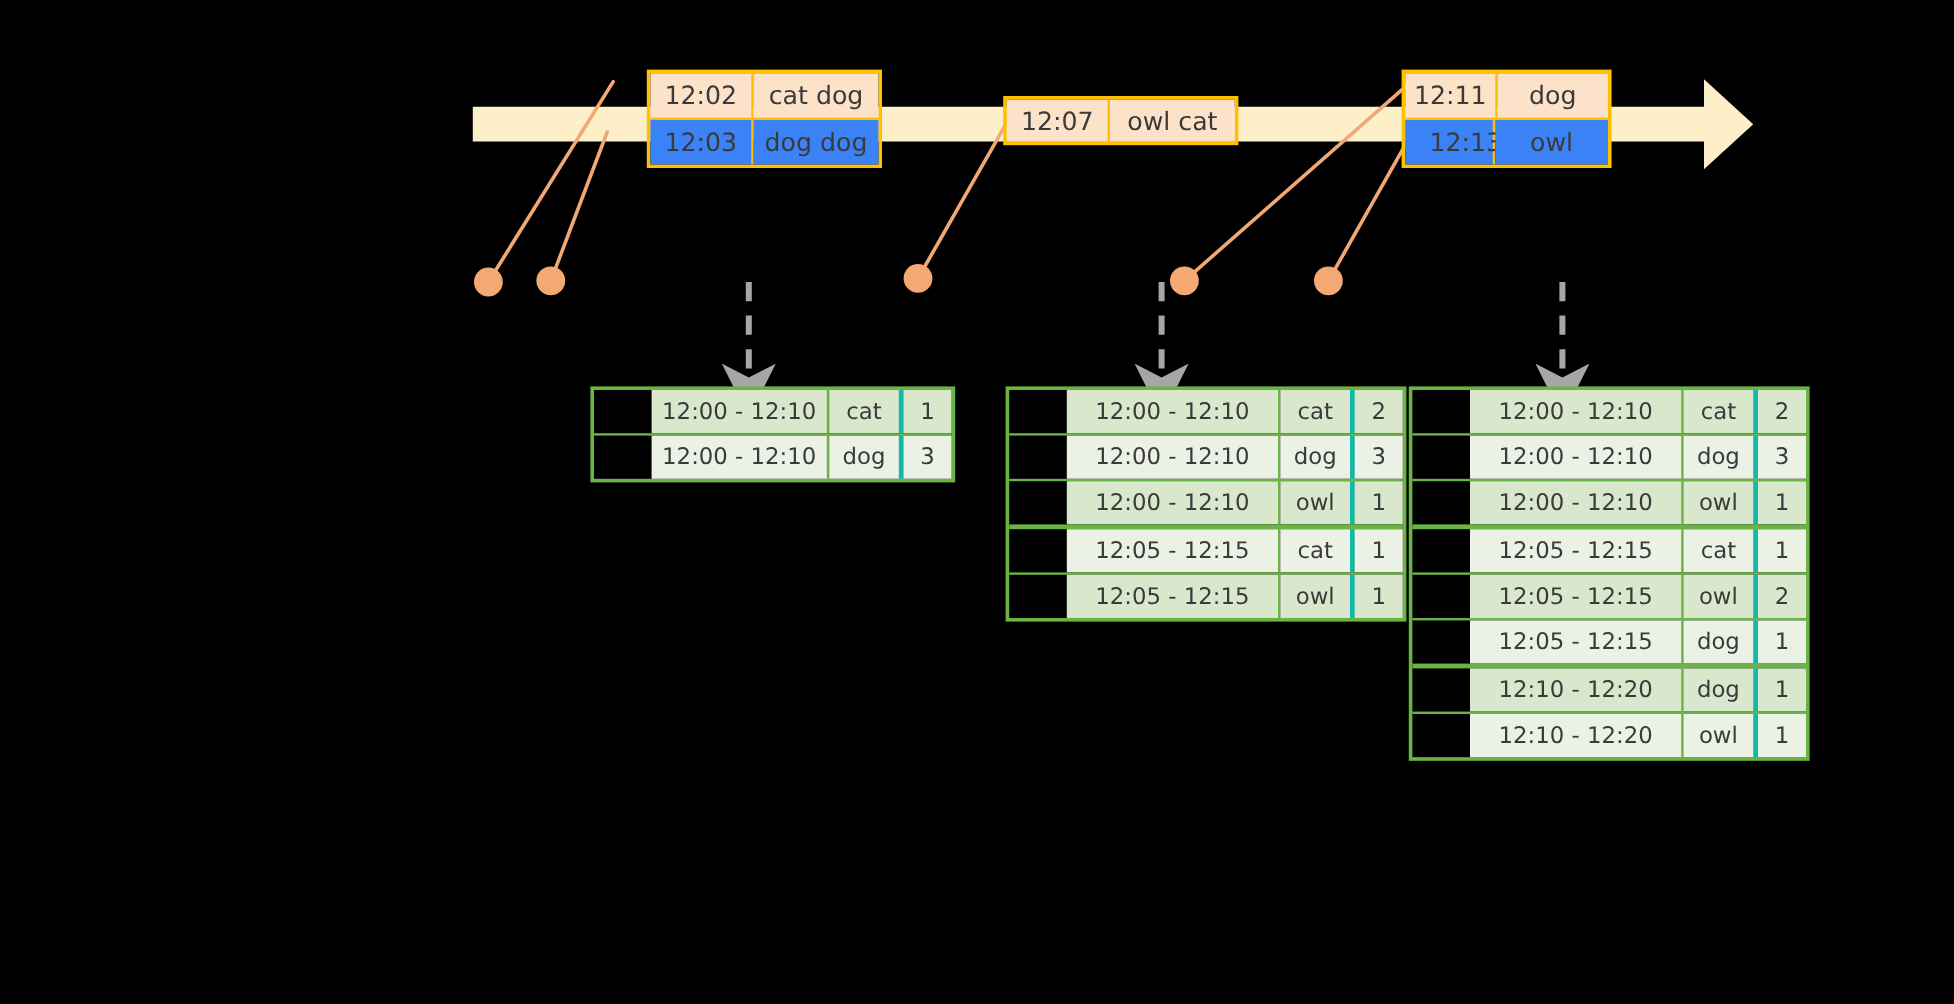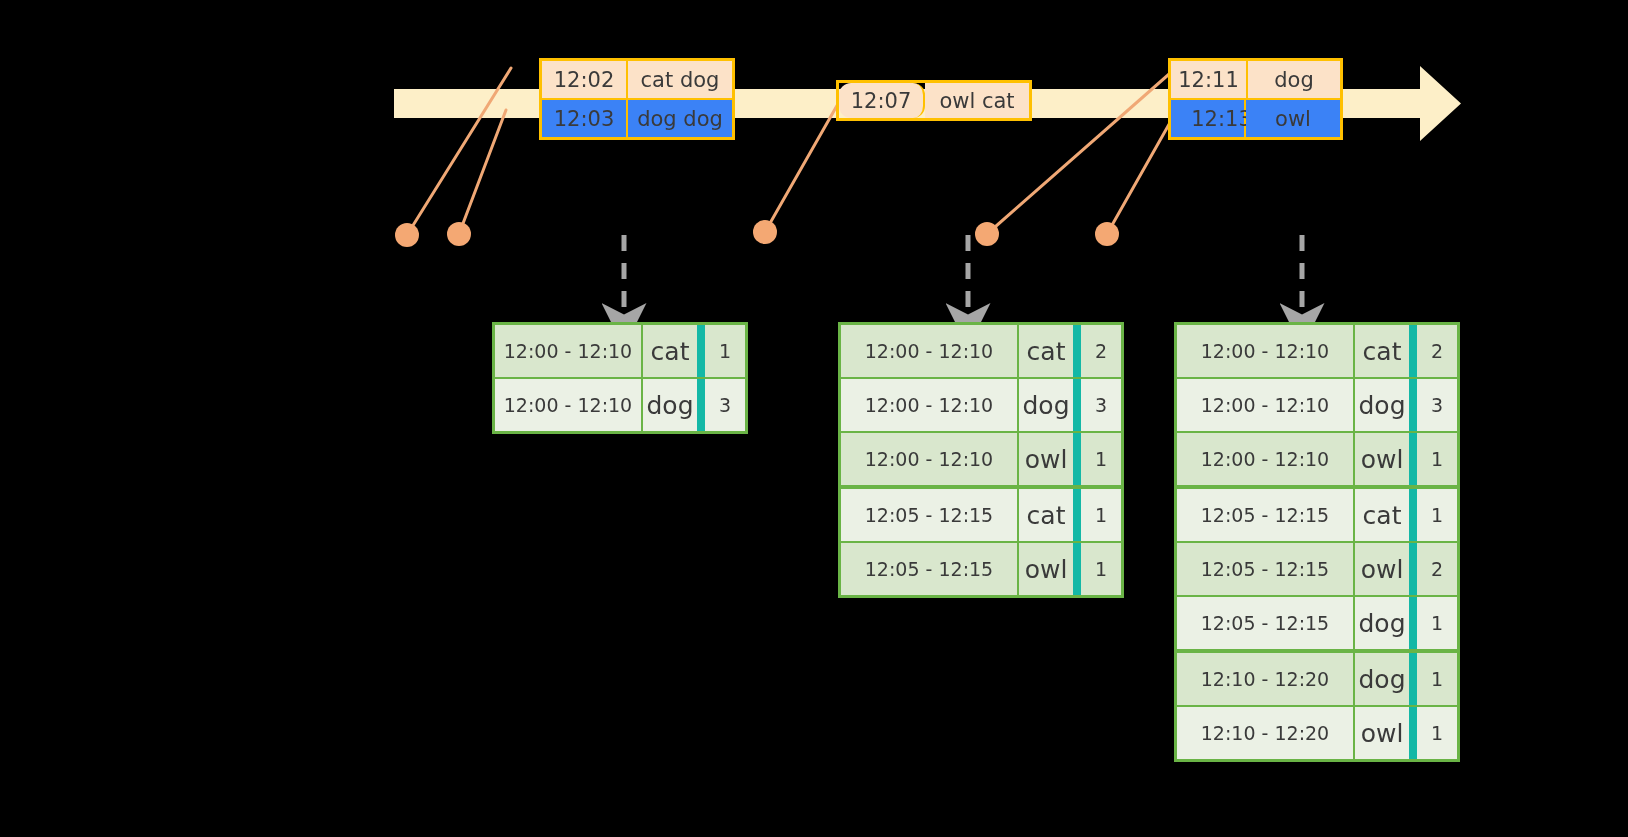--- a/index.html
+++ b/index.html
@@ -71,21 +71,22 @@
     position: absolute;
     border: 3px solid #6AB446;
     box-sizing: border-box;
     display: flex;
     flex-direction: column;
     z-index: 4;
   }
   .res-row {
     display: flex;
     flex-direction: row;
-    height: 52px;
+    height: 36px;
+    padding-left: 48px;
   }
   .res-row + .res-row {
     border-top: 2px solid #6AB446;
   }
   .res-row.group-end + .res-row {
     border-top: 4px solid #6AB446;
   }
   .res-window {
     display: flex;
     align-items: center;
@@ -93,23 +94,23 @@
     font-size: 19px;
     color: #3a3a3a;
     border-right: 2px solid #6AB446;
     box-sizing: border-box;
   }
   .res-key {
     width: 62px;
     display: flex;
     align-items: center;
     justify-content: center;
-    font-size: 25px;
-    color: #3a3a3a;
-    border-right: 8px solid #14b8a6;
+    font-size: 19px;
+    color: #3a3a3a;
+    border-right: 4px solid #14b8a6;
     box-sizing: border-box;
   }
   .res-count {
     width: 40px;
     display: flex;
     align-items: center;
     justify-content: center;
     font-size: 19px;
     color: #3a3a3a;
     box-sizing: border-box;
@@ -162,21 +163,21 @@
           <div class="event-time shade-a" style="width: 86px;">12:02</div>
           <div class="event-words shade-a">cat dog</div>
         </div>
         <div class="event-row">
           <div class="event-time shade-b" style="width: 86px;">12:03</div>
           <div class="event-words shade-b">dog dog</div>
         </div>
       </div>
       <div class="event-box" style="left: 836px; top: 80px; width: 196px; height: 41px;">
         <div class="event-row">
-          <div class="event-time shade-a" style="width: 86px; border-radius: 12px;">12:07</div>
+          <div class="event-time shade-a" style="width: 86px;">12:07</div>
           <div class="event-words shade-a">owl cat</div>
         </div>
       </div>
       <div class="event-box" style="left: 1168px; top: 58px; width: 175px; height: 82px;">
         <div class="event-row">
           <div class="event-time shade-a" style="width: 77px;">12:11</div>
           <div class="event-words shade-a">dog</div>
         </div>
         <div class="event-row">
           <div class="event-time shade-b" style="width: 75px; padding-left: 28px;">12:13</div>

